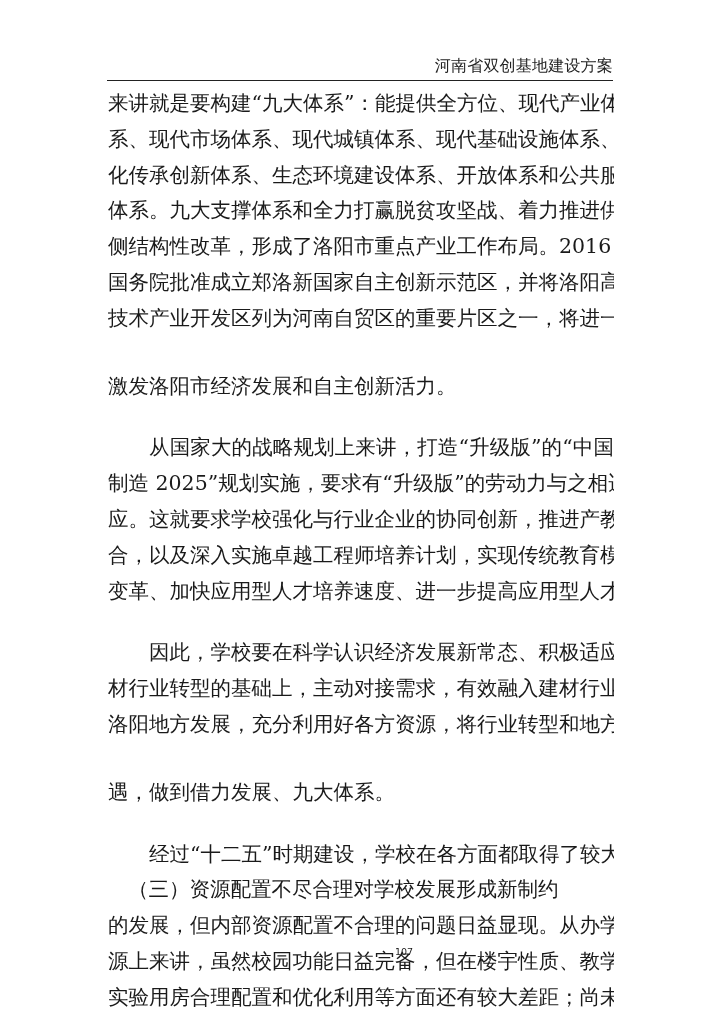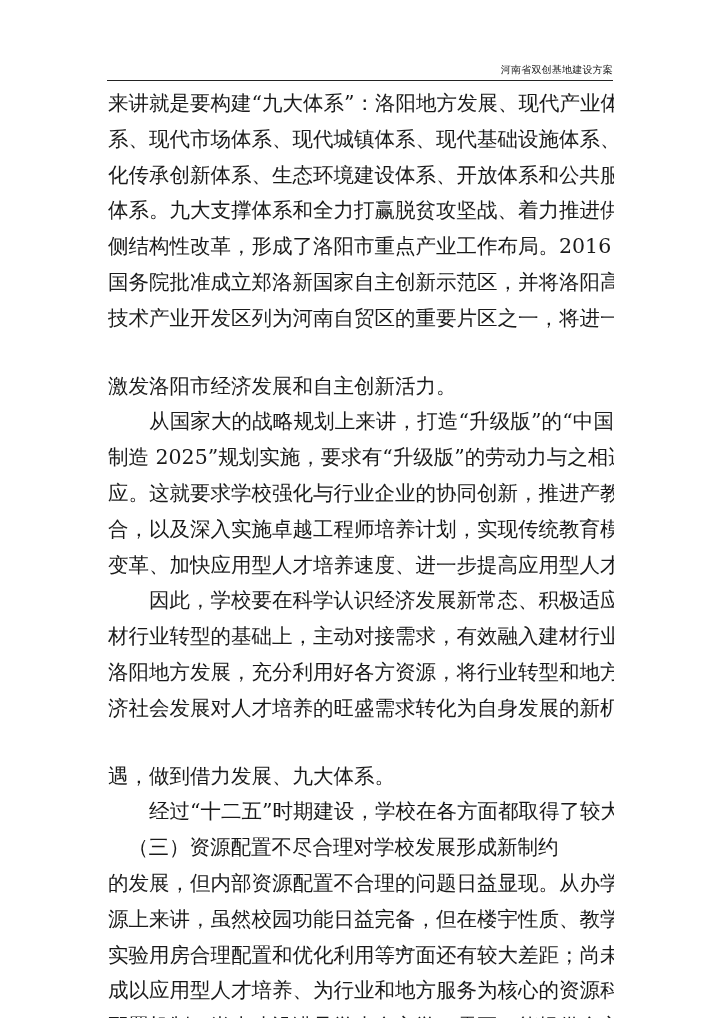--- a/index.html
+++ b/index.html
@@ -1,55 +1,54 @@
 <!DOCTYPE html>
 <html><head>
 <meta charset="utf-8">
 <style>
   html, body { margin: 0; padding: 0; background: #ffffff; }
   body { width: 720px; height: 1018px; position: relative; overflow: hidden;
          font-family: "DejaVu Serif", "Liberation Serif", serif; color: #1a1a1a; }
   .header { position: absolute; left: 107px; top: 58px; width: 506px; height: 22px;
             border-bottom: 1.5px solid #222; }
-  .header-title { position: absolute; right: 0; bottom: 3px; font-size: 10px;
+  .header-title { position: absolute; right: 0; bottom: 3px; font-size: 16px;
                   letter-spacing: 0.2px; color: #222; }
   .body { position: absolute; left: 108px; top: 86px; width: 506px; }
   .line { height: 35.8px; line-height: 35.8px; font-size: 20.5px; white-space: nowrap;
           text-align: justify; text-align-last: justify; overflow: hidden; }
   .line.last { text-align-last: left; margin-top: 32px; }
-  .line.indent { padding-left: 41px; }
+  .line.indent { padding-left: 41px; margin-top: 26px; }
   .line.heading { padding-left: 20px; text-align-last: left; }
   .page-number { position: absolute; left: 0; width: 720px; top: 946px; text-align: center;
                  font-family: "DejaVu Sans", "Liberation Sans", sans-serif; font-size: 9.5px; color: #222; padding-left: 44px; }
 </style>
 </head>
 <body>
 
 <div class="header">
   <span class="header-title">河南省双创基地建设方案</span>
 </div>
 
 <div class="body">
-  <div class="line">来讲就是要构建“九大体系”：洛阳地方发展、现代产业体</div>
+  <div class="line">来讲就是要构建“九大体系”：能提供全方位、现代产业体</div>
   <div class="line">系、现代市场体系、现代城镇体系、现代基础设施体系、文</div>
   <div class="line">化传承创新体系、生态环境建设体系、开放体系和公共服务</div>
   <div class="line">体系。九大支撑体系和全力打赢脱贫攻坚战、着力推进供给</div>
   <div class="line">侧结构性改革，形成了洛阳市重点产业工作布局。2016 年，</div>
   <div class="line">国务院批准成立郑洛新国家自主创新示范区，并将洛阳高新</div>
   <div class="line">技术产业开发区列为河南自贸区的重要片区之一，将进一步</div>
   <div class="line last">激发洛阳市经济发展和自主创新活力。</div>
   <div class="line indent">从国家大的战略规划上来讲，打造“升级版”的“中国</div>
   <div class="line">制造 2025”规划实施，要求有“升级版”的劳动力与之相适</div>
   <div class="line">应。这就要求学校强化与行业企业的协同创新，推进产教融</div>
   <div class="line">合，以及深入实施卓越工程师培养计划，实现传统教育模式</div>
   <div class="line">变革、加快应用型人才培养速度、进一步提高应用型人才培</div>
   <div class="line indent">因此，学校要在科学认识经济发展新常态、积极适应建</div>
   <div class="line">材行业转型的基础上，主动对接需求，有效融入建材行业和</div>
   <div class="line">洛阳地方发展，充分利用好各方资源，将行业转型和地方经</div>
-  <div class="line">济社会发展对人才培养的旺盛需求转化为自身发展的新机</div>
   <div class="line last">遇，做到借力发展、九大体系。</div>
   <div class="line indent">经过“十二五”时期建设，学校在各方面都取得了较大</div>
   <div class="line heading">（三）资源配置不尽合理对学校发展形成新制约</div>
   <div class="line">的发展，但内部资源配置不合理的问题日益显现。从办学资</div>
   <div class="line">源上来讲，虽然校园功能日益完备，但在楼宇性质、教学和</div>
   <div class="line">实验用房合理配置和优化利用等方面还有较大差距；尚未形</div>
   <div class="line">成以应用型人才培养、为行业和地方服务为核心的资源科学</div>
   <div class="line">配置机制；尚未建设满足学生自主学习需要、能提供全方位</div>
 </div>
 

